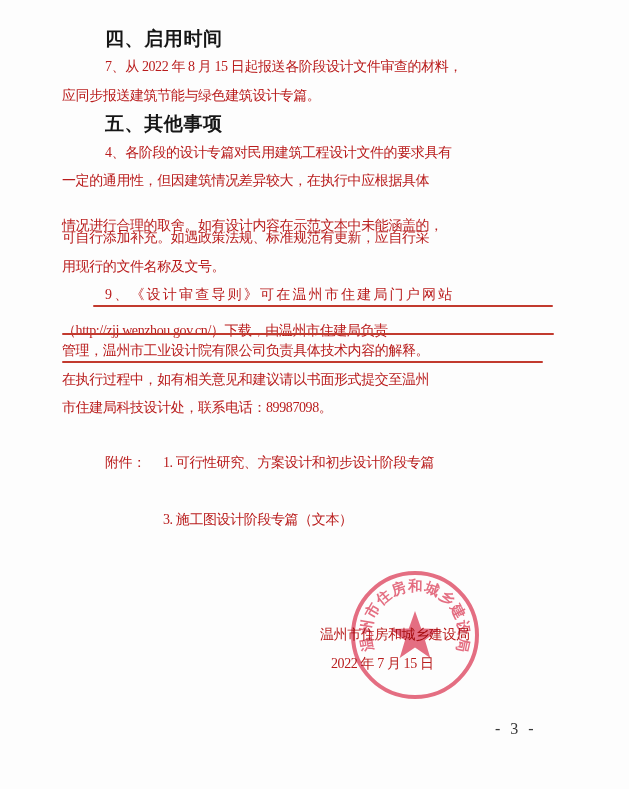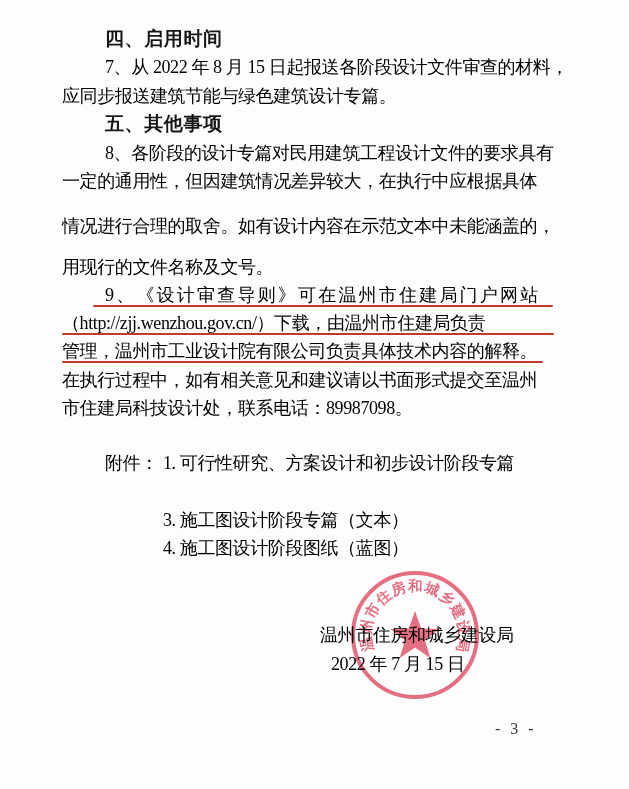--- a/index.html
+++ b/index.html
@@ -8,23 +8,23 @@
     position:relative;
     width:629px;height:789px;
     margin:0 auto;
     background:#fdfdfd;
     overflow:hidden;
     font-family:"Liberation Serif", serif;
   }
   .ln{
     position:absolute;
     white-space:nowrap;
-    font-size:18px;
+    font-size:14px;
     line-height:22px;
-    color:#000000;
+    color:#b91c1c;
     letter-spacing:-0.4px;
     font-family:"Liberation Serif", serif;
   }
   .h{
     font-family:"Liberation Sans", sans-serif;
     font-weight:700;
     font-size:19px;
     color:#161616;
     letter-spacing:0.6px;
   }
@@ -56,38 +56,38 @@
 </head>
 <body>
 
 <div class="page">
 
   <div class="ln h" style="left:105px;top:28px">四、启用时间</div>
   <div class="ln" style="left:105px;top:56px">7、从 2022 年 8 月 15 日起报送各阶段设计文件审查的材料，</div>
   <div class="ln" style="left:62px;top:85px">应同步报送建筑节能与绿色建筑设计专篇。</div>
 
   <div class="ln h" style="left:105px;top:113px">五、其他事项</div>
-  <div class="ln" style="left:105px;top:142px">8、各阶段的设计专篇对民用建筑工程设计文件的要求具有</div>
+  <div class="ln" style="left:105px;top:142px">4、各阶段的设计专篇对民用建筑工程设计文件的要求具有</div>
   <div class="ln" style="left:62px;top:170px">一定的通用性，但因建筑情况差异较大，在执行中应根据具体</div>
   <div class="ln" style="left:62px;top:215px">情况进行合理的取舍。如有设计内容在示范文本中未能涵盖的，</div>
+  <div class="ln" style="left:62px;top:227px">可自行添加补充。如遇政策法规、标准规范有更新，应自行采</div>
   <div class="ln" style="left:62px;top:256px">用现行的文件名称及文号。</div>
   <div class="ln sp" style="left:105px;top:284px">9、《设计审查导则》可在温州市住建局门户网站</div>
-  <div class="ln" style="left:62px;top:312px">（http://zjj.wenzhou.gov.cn/）下载，由温州市住建局负责</div>
+  <div class="ln" style="left:62px;top:320px">（http://zjj.wenzhou.gov.cn/）下载，由温州市住建局负责</div>
   <div class="ln" style="left:62px;top:340px">管理，温州市工业设计院有限公司负责具体技术内容的解释。</div>
   <div class="ln" style="left:62px;top:369px">在执行过程中，如有相关意见和建议请以书面形式提交至温州</div>
   <div class="ln" style="left:62px;top:397px">市住建局科技设计处，联系电话：89987098。</div>
 
   <div class="redline" style="left:93px;top:305px;width:460px"></div>
   <div class="redline" style="left:62px;top:333px;width:492px"></div>
   <div class="redline" style="left:62px;top:361px;width:481px"></div>
 
   <div class="ln" style="left:105px;top:452px">附件：</div>
   <div class="ln" style="left:163px;top:452px">1. 可行性研究、方案设计和初步设计阶段专篇</div>
   <div class="ln" style="left:163px;top:509px">3. 施工图设计阶段专篇（文本）</div>
-  <div class="ln" style="left:163px;top:537px">4. 施工图设计阶段图纸（蓝图）</div>
 
   <div class="ln" style="left:320px;top:624px">温州市住房和城乡建设局</div>
   <div class="ln" style="left:331px;top:653px">2022 年 7 月 15 日</div>
 
   <svg class="seal" viewBox="0 0 142 142">
     <circle cx="71" cy="71" r="62" fill="none" stroke="#e2566d" stroke-width="4"></circle>
     <defs>
       <path id="sealArc" d="M 29.7 86 A 44 44 0 1 1 112.3 86" fill="none"></path>
     </defs>
     <text font-size="14.5" fill="#e2566d" letter-spacing="1">

